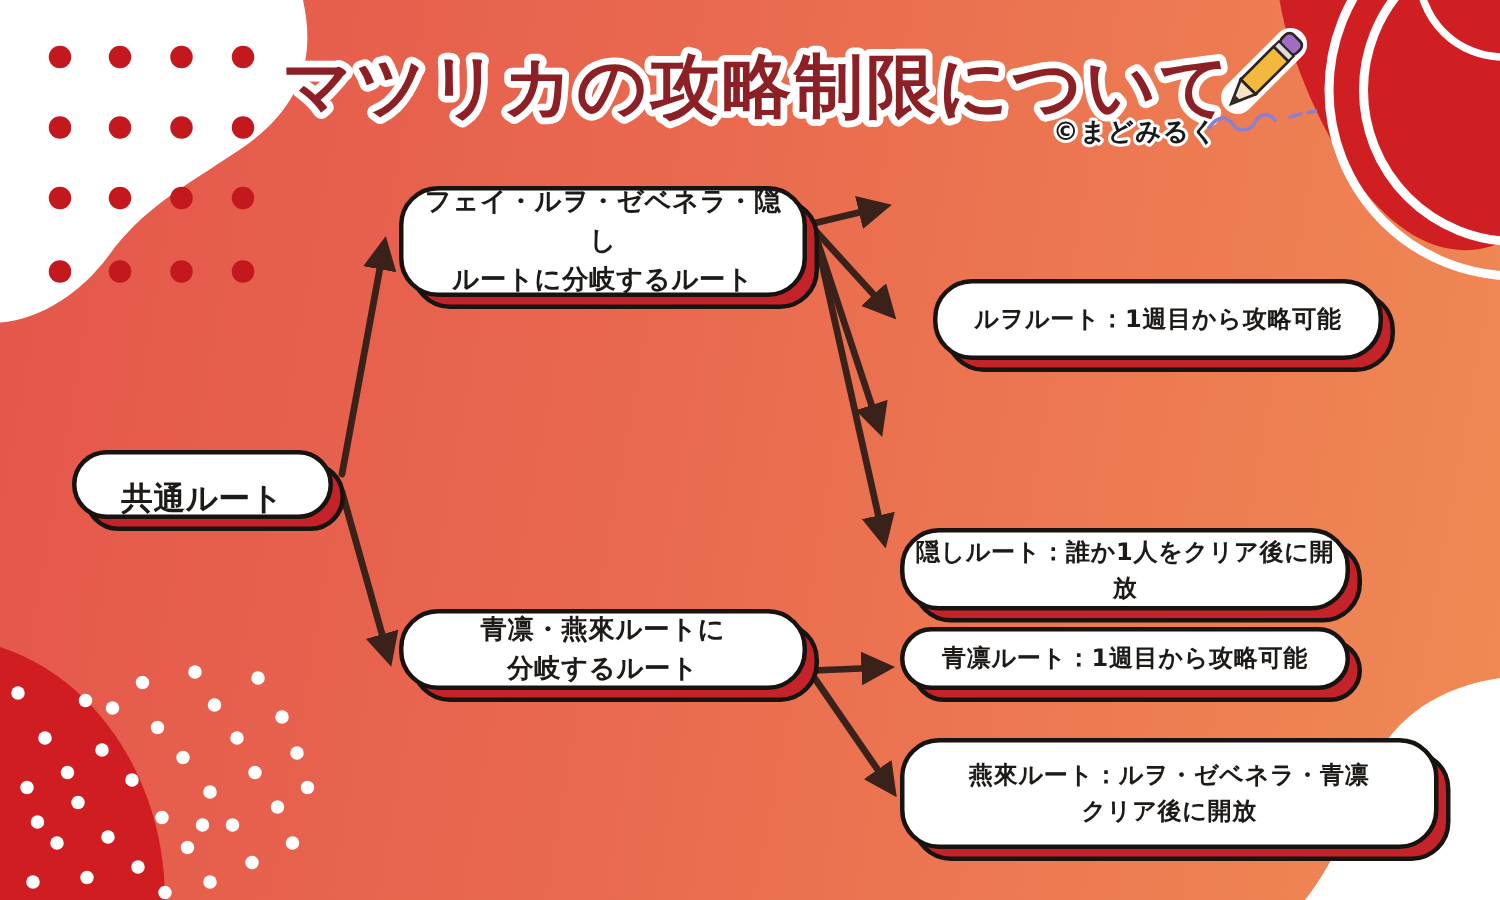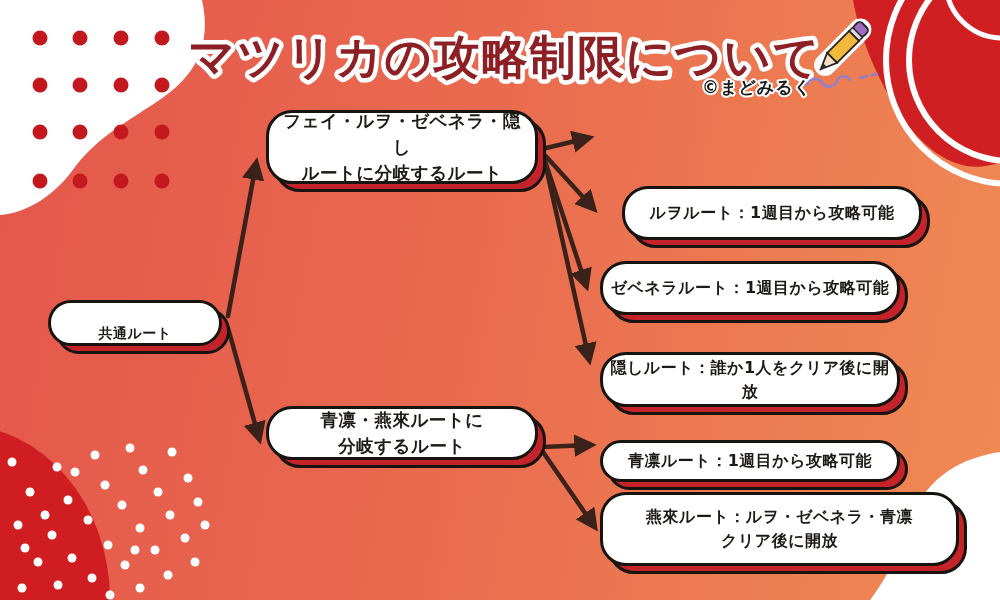--- a/index.html
+++ b/index.html
@@ -8,21 +8,21 @@
     background:linear-gradient(100deg,#e4564b 0%,#e96a4f 45%,#f08a54 100%);isolation:isolate;}
   .layer{position:absolute;inset:0;width:1000px;height:600px;pointer-events:none;}
   
   .node{position:absolute;}
   .node-shadow{position:absolute;left:8px;top:8px;width:100%;height:100%;
     background:#c4232a;border:3px solid #17130f;border-radius:26px;box-sizing:border-box;}
   .node-box{position:absolute;inset:0;background:#ffffff;border:3px solid #17130f;
     border-radius:26px;box-sizing:border-box;display:flex;align-items:center;justify-content:center;
     text-align:center;padding:2px 6px;}
   .node-label{font-weight:bold;color:#1d1a17;white-space:pre-line;line-height:1.5;letter-spacing:.5px;}
-  .root .node-label{font-size:14px;margin-top:20px;}
+  .root .node-label{font-size:21px;margin-top:20px;}
   .branch .node-label{font-size:17.5px;}
   .route .node-label{font-size:16px;}
   .title-text{font-family:"DejaVu Sans",sans-serif;font-weight:bold;
     paint-order:stroke;stroke:#ffffff;stroke-linejoin:round;}
 </style>
 </head>
 <body>
 
 <div class="canvas">
 
@@ -116,21 +116,21 @@
     </g>
   </svg>
 
   <div class="node root" style="left:48px;top:300px;width:174px;height:46px">
     <div class="node-shadow"></div>
     <div class="node-box">
       <span class="node-label">共通ルート</span>
     </div>
   </div>
 
-  <div class="node branch" style="left:266px;top:110px;width:272px;height:74px">
+  <div class="node branch" style="left:266px;top:124px;width:272px;height:74px">
     <div class="node-shadow"></div>
     <div class="node-box">
       <span class="node-label">フェイ・ルヲ・ゼベネラ・隠し
 ルートに分岐するルート</span>
     </div>
   </div>
 
   <div class="node branch" style="left:266px;top:406px;width:272px;height:54px">
     <div class="node-shadow"></div>
     <div class="node-box">
@@ -140,35 +140,29 @@
   </div>
 
 
   <div class="node route" style="left:622px;top:186px;width:300px;height:54px">
     <div class="node-shadow"></div>
     <div class="node-box">
       <span class="node-label">ルヲルート：1週目から攻略可能</span>
     </div>
   </div>
 
-  <div class="node route" style="left:600px;top:261px;width:300px;height:54px">
-    <div class="node-shadow"></div>
-    <div class="node-box">
-      <span class="node-label">ゼベネラルート：1週目から攻略可能</span>
-    </div>
-  </div>
 
   <div class="node route" style="left:600px;top:352px;width:300px;height:55px">
     <div class="node-shadow"></div>
     <div class="node-box">
       <span class="node-label">隠しルート：誰か1人をクリア後に開放</span>
     </div>
   </div>
 
-  <div class="node route" style="left:600px;top:440px;width:300px;height:42px">
+  <div class="node route" style="left:600px;top:418px;width:300px;height:42px">
     <div class="node-shadow"></div>
     <div class="node-box">
       <span class="node-label">青凛ルート：1週目から攻略可能</span>
     </div>
   </div>
 
   <div class="node route" style="left:600px;top:492px;width:359px;height:74px">
     <div class="node-shadow"></div>
     <div class="node-box">
       <span class="node-label">燕來ルート：ルヲ・ゼベネラ・青凛

